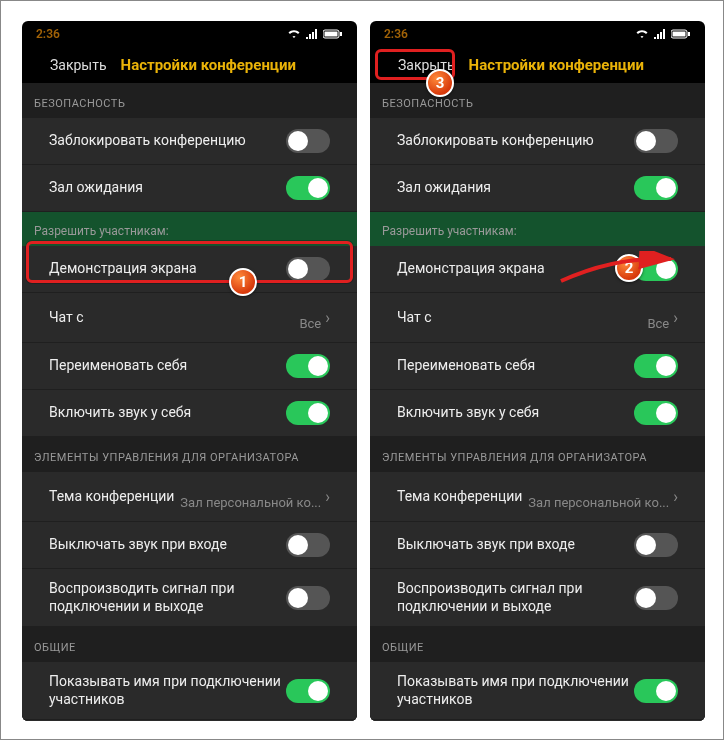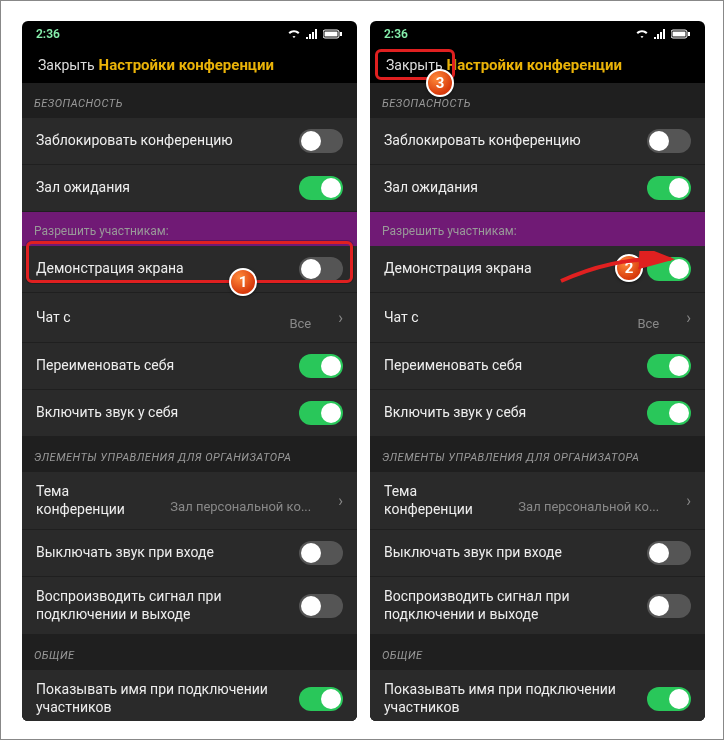--- a/index.html
+++ b/index.html
@@ -25,59 +25,57 @@
   .phone.left { left: 21px; }
   .phone.right { left: 369px; }
   .status-bar {
     height: 26px;
     display: flex;
     align-items: center;
     justify-content: space-between;
     padding: 0 14px;
     font-size: 12px;
     font-weight: 600;
-    color: #86efac;
+    color: #a16207;
   }
   .status-icons { display: flex; gap: 4px; align-items: center; }
   .header {
     height: 36px;
     display: flex;
     align-items: center;
-    padding: 0 16px;
-    gap: 4px;
+    padding: 0 28px;
+    gap: 14px;
   }
   .close-btn {
     color: #ddd;
     font-size: 14px;
     cursor: pointer;
   }
   .header-title { font-weight: 700; color: #eab308; font-size: 15px;}
   .section-header {
     padding: 14px 12px 8px;
     font-size: 11px;
     color: #999;
     letter-spacing: 0.5px;
     background:#1f1f1f;
-    font-style:italic;
   }
   .sub-header {
     padding: 12px 12px 8px;
     font-size: 12px;
     color: #999;
-    background:#701a75;
+    background:#14532d;
   }
   .row {
     background: #2a2a2a;
-    padding: 11px 14px;
+    padding: 11px 27px;
     display: flex;
     align-items: center;
     justify-content: space-between;
     border-bottom: 1px solid #1f1f1f;
     min-height: 42px;
-    gap: 23px;
   }
   .row-label { flex: 1; color: #eee; font-size: 14px; line-height:1.25;}
   .row-value { color: #888; font-size: 13px; margin-right: 4px; margin-top: 12px; }
   .chevron { color: #888; font-size: 16px; }
   .toggle {
     width: 44px;
     height: 24px;
     border-radius: 12px;
     position: relative;
     cursor: pointer;

